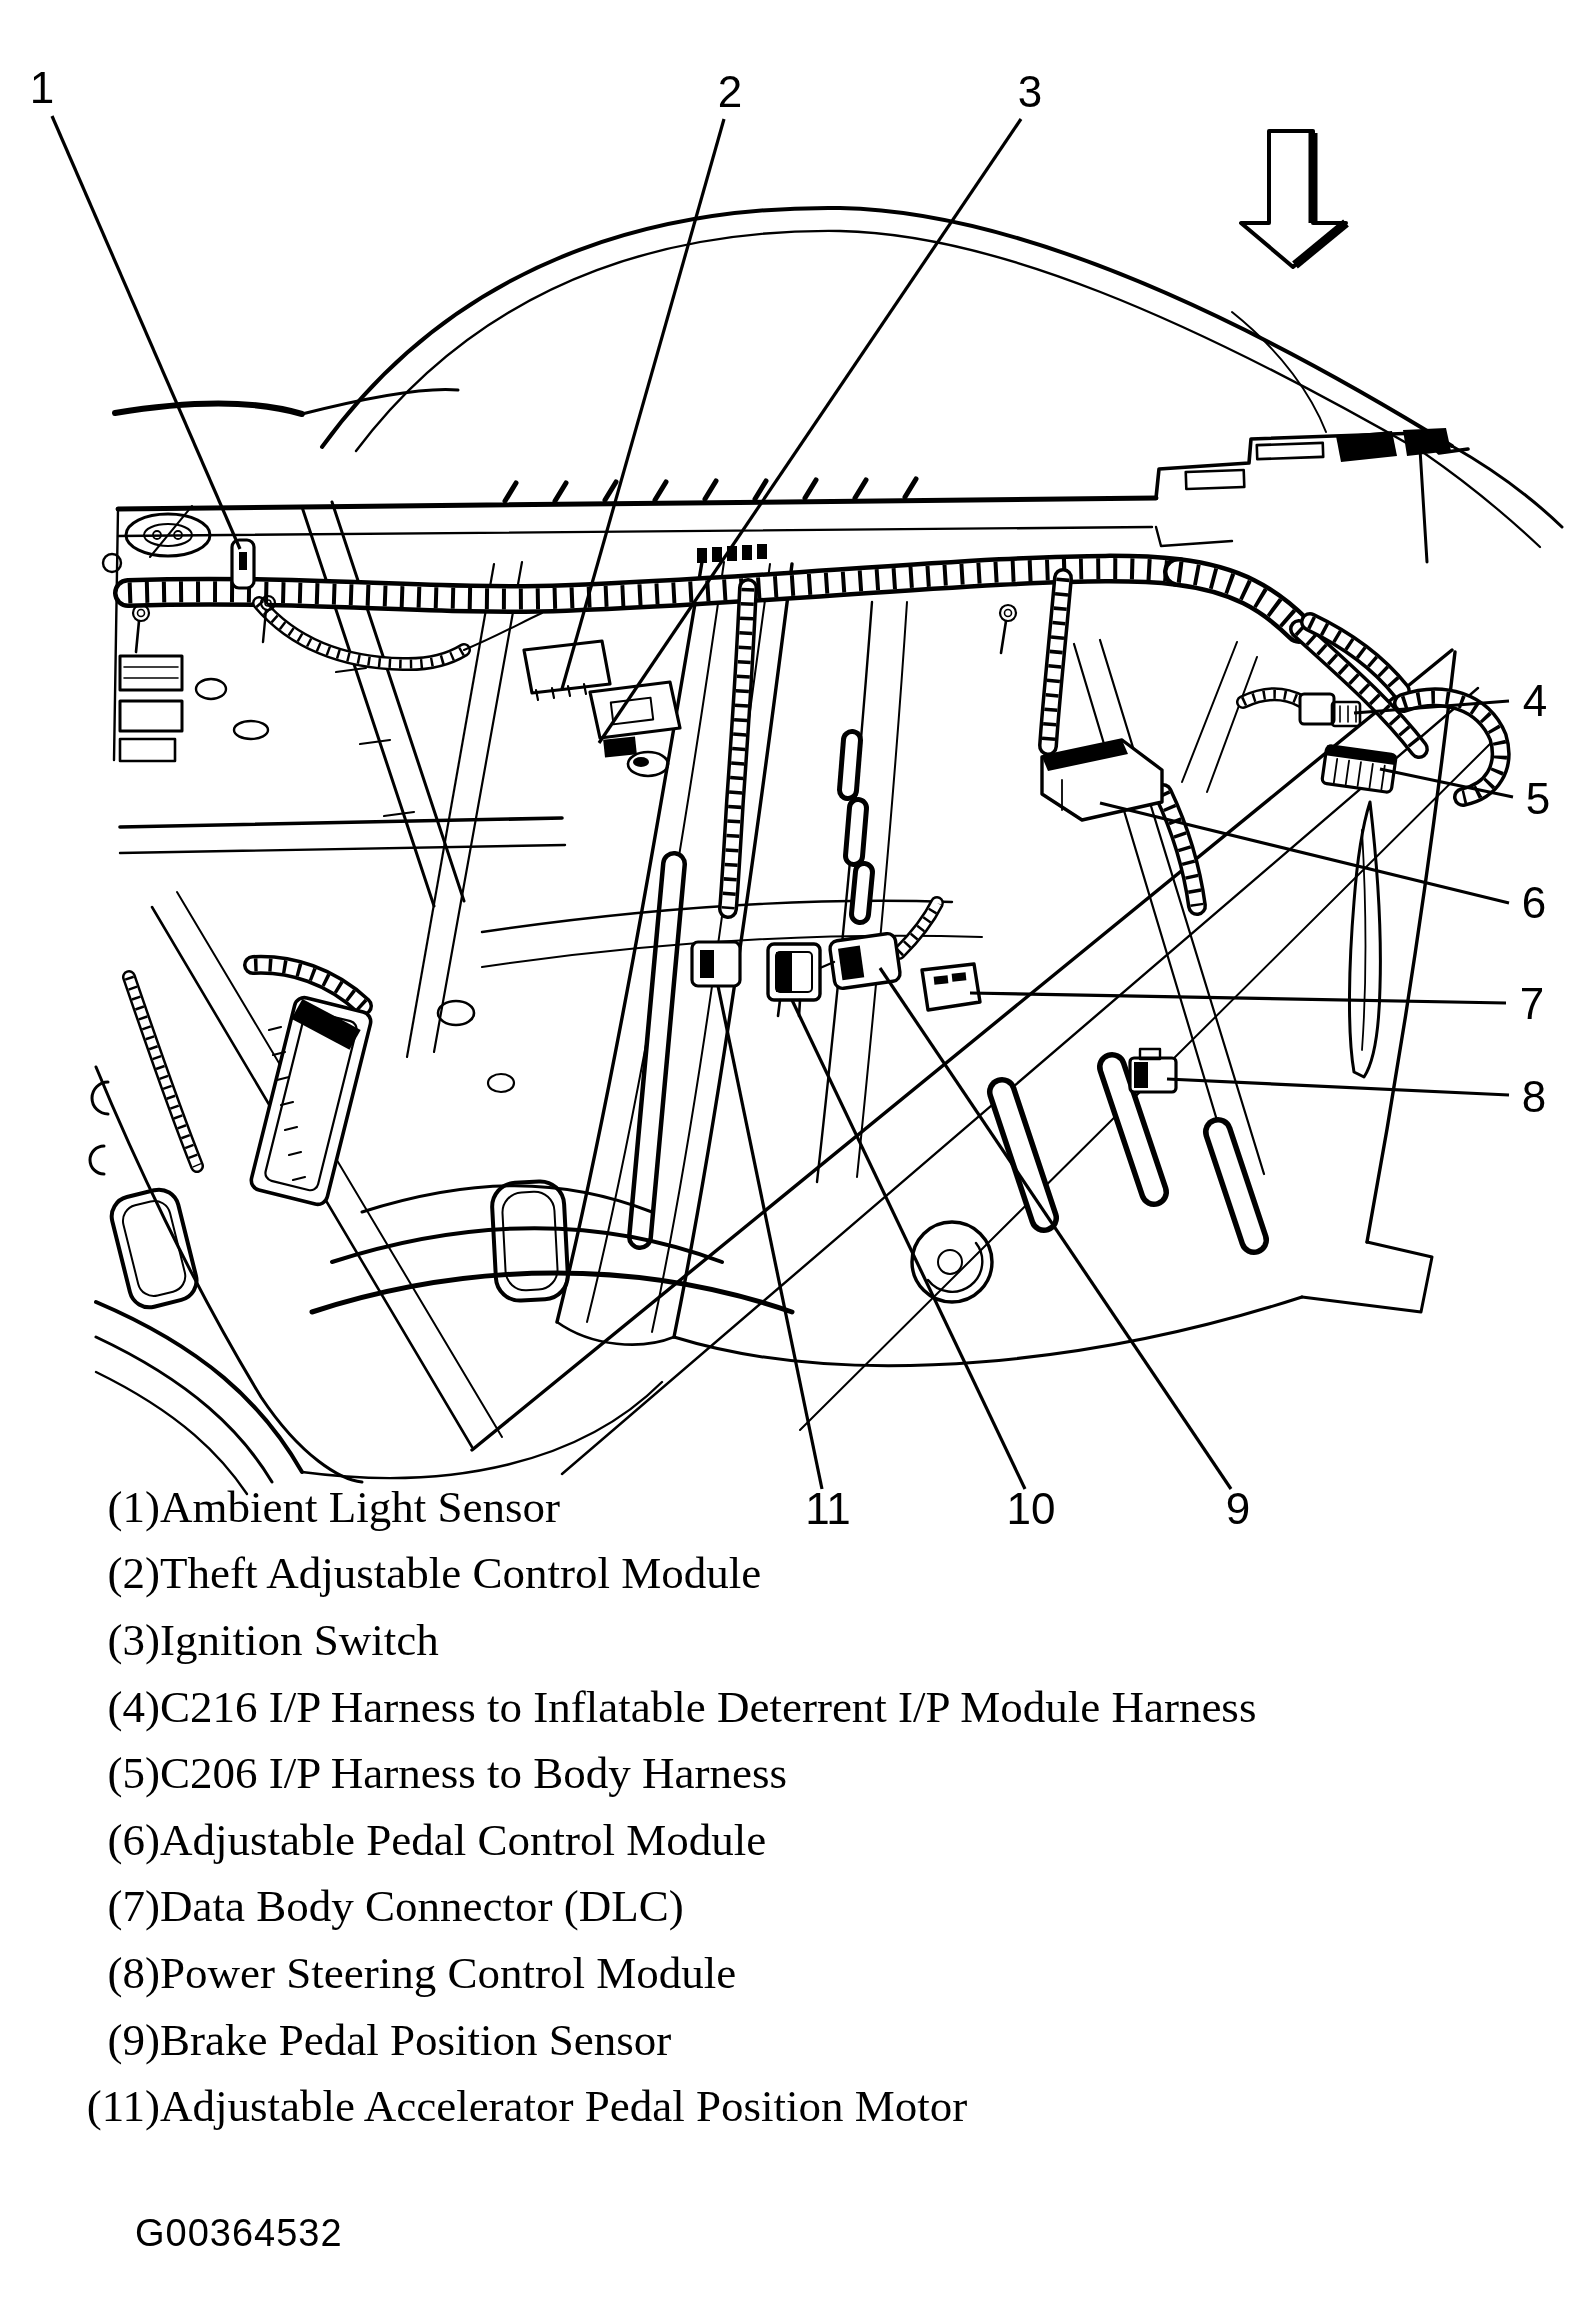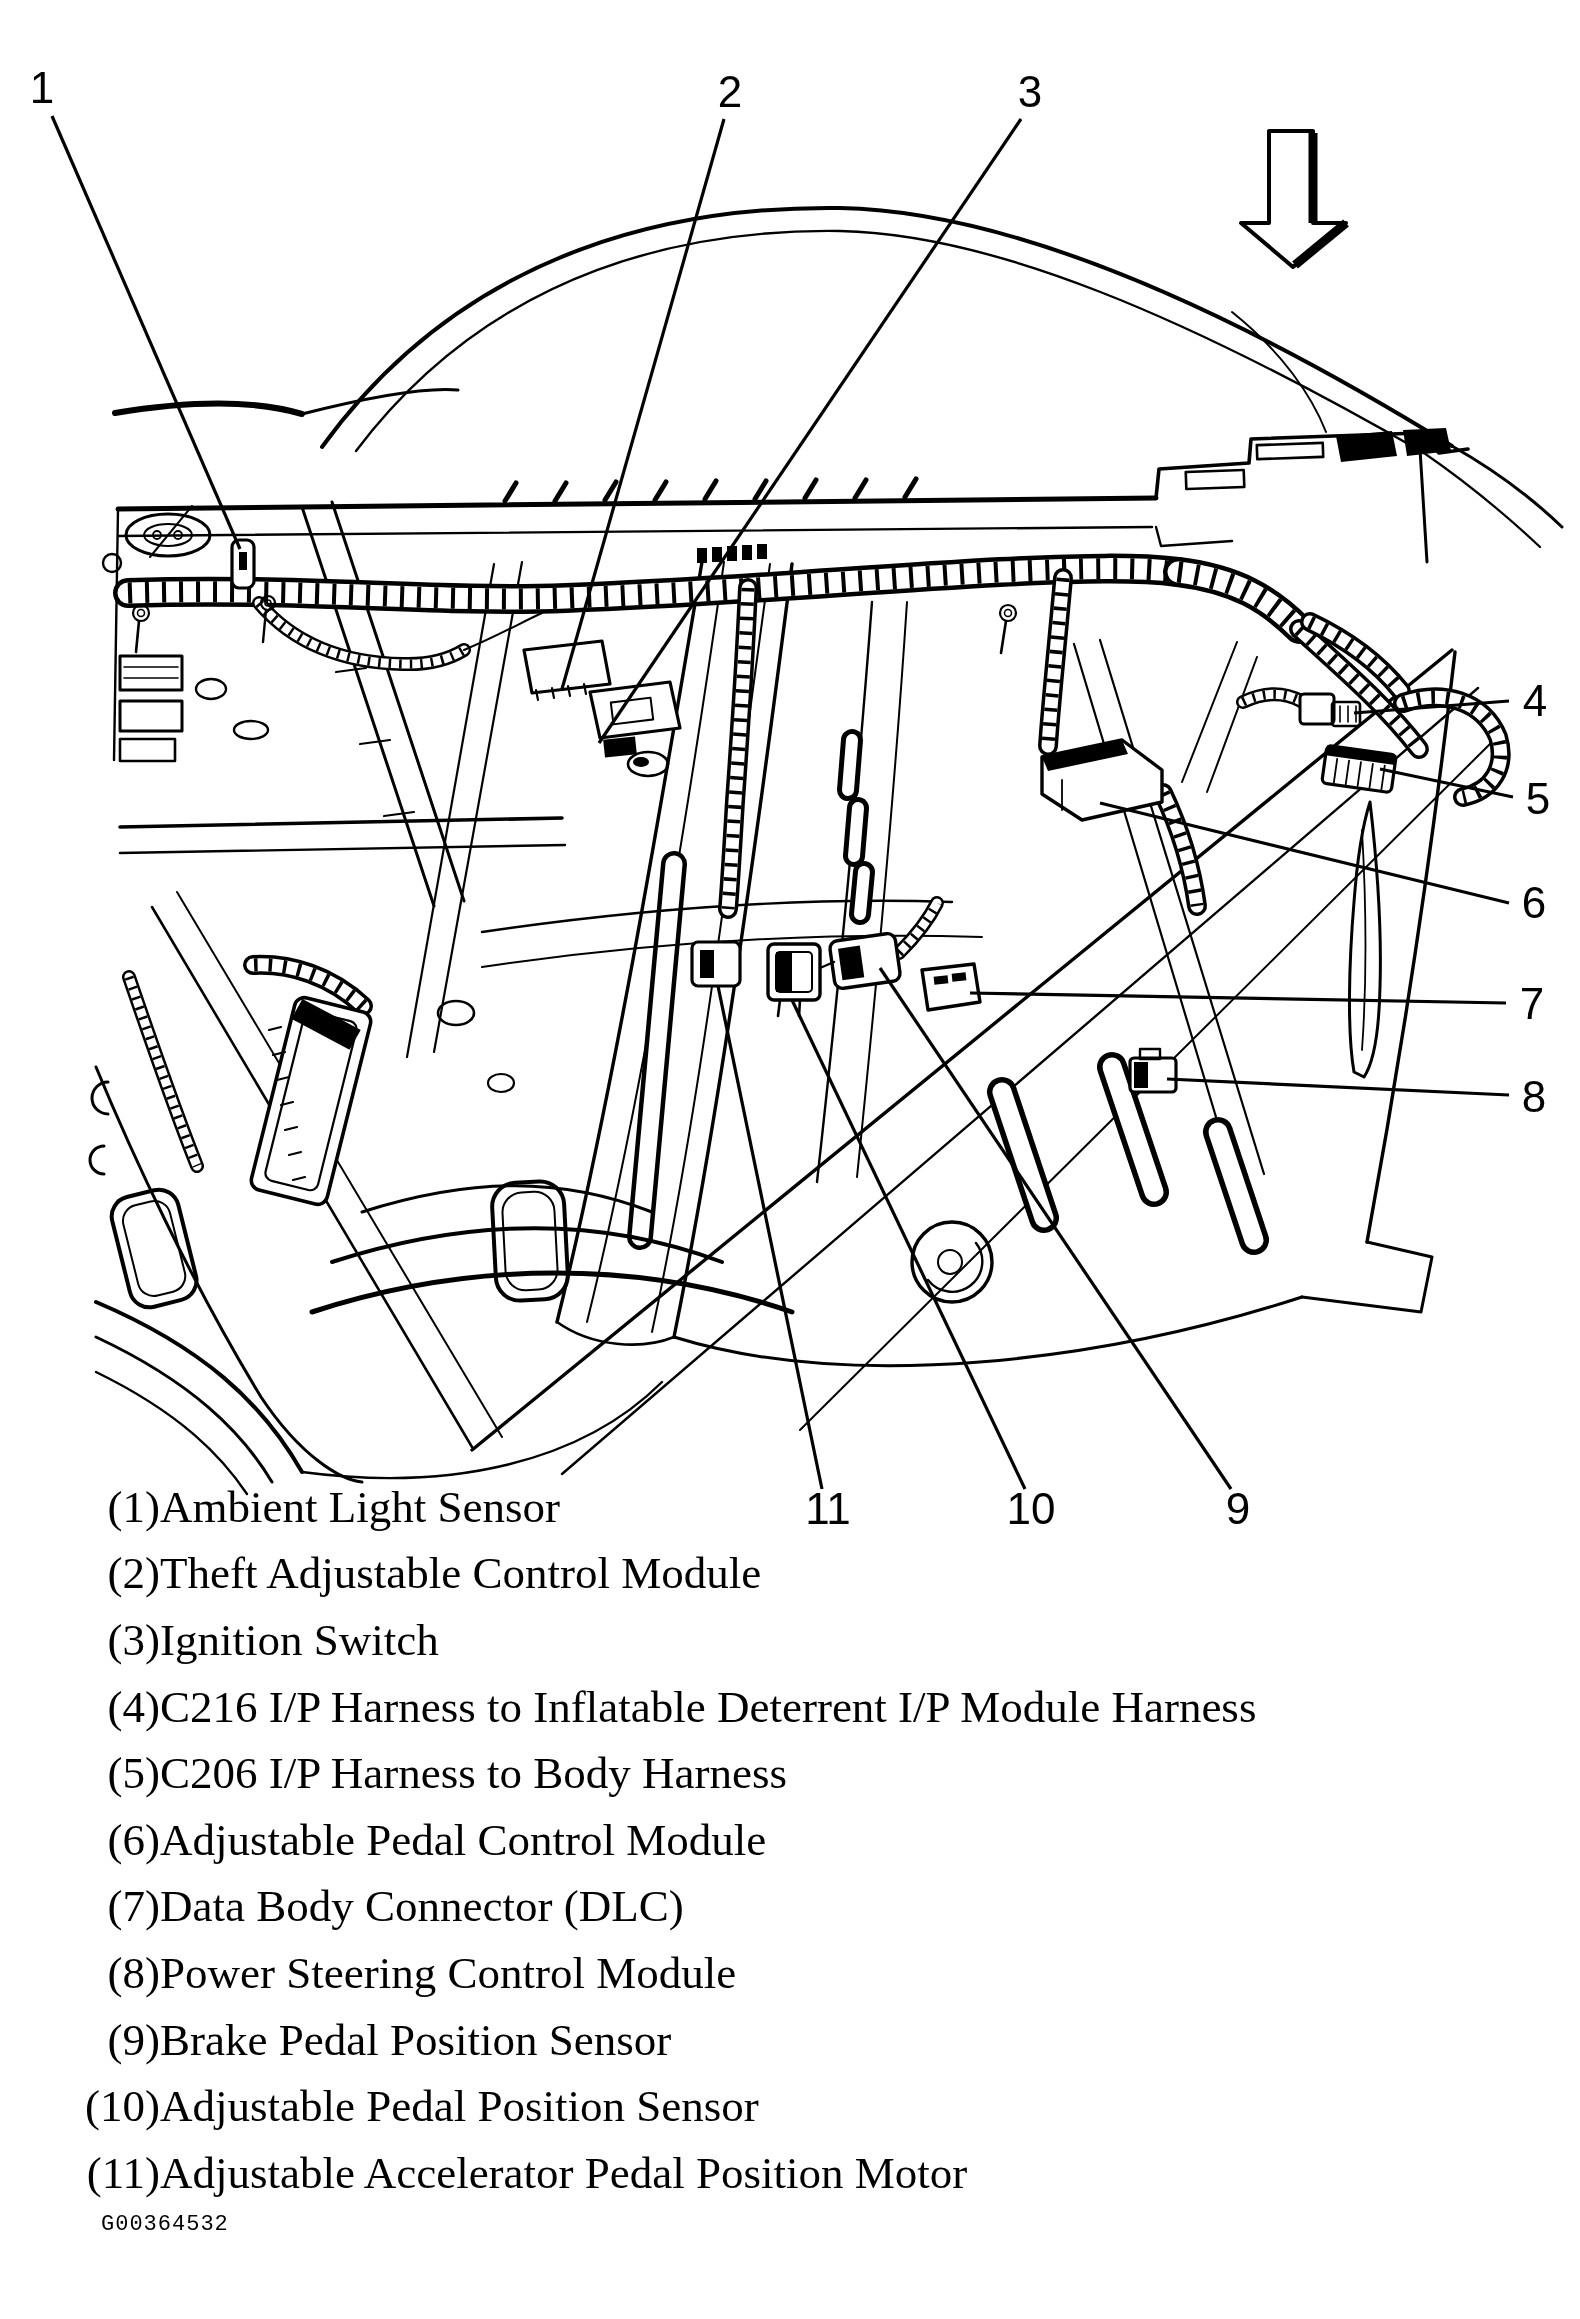--- a/index.html
+++ b/index.html
@@ -19,22 +19,22 @@
   .sR{fill:none;stroke:#000;stroke-width:13;stroke-dasharray:3.5 11;}
   .xO{fill:none;stroke:#000;stroke-width:14;stroke-linecap:round;}
   .xI{fill:none;stroke:#fff;stroke-width:9;stroke-linecap:round;}
   .xR{fill:none;stroke:#000;stroke-width:9;stroke-dasharray:2.5 8;}
   .cnum{font-family:"Liberation Sans",sans-serif;font-size:44px;fill:#000;text-anchor:middle;}
   
   .legend{position:absolute;left:0;top:1474px;width:1560px;}
   .lrow{display:flex;align-items:center;height:66.6px;font-size:45px;line-height:1;}
   .paren{width:160px;text-align:right;flex:0 0 auto;}
   .ltext{white-space:nowrap;}
-  .figid{position:absolute;left:101px;top:2212px;font-family:Liberation Mono, monospace;
-         font-size:22px;letter-spacing:1px;}
+  .figid{position:absolute;left:135px;top:2212px;font-family:Liberation Sans, sans-serif;
+         font-size:38px;letter-spacing:1px;}
 </style>
 </head>
 <body>
 
 <div id="canvas">
 
 <svg id="drawing" viewBox="0 0 1580 2319" xmlns="http://www.w3.org/2000/svg">
   <defs>
     <path id="h-main" d="M128,593 C300,587 432,603 566,598 C726,592 856,580 1000,572 C1086,568 1136,567 1178,572"></path>
     <path id="h-bendR" d="M1178,572 C1236,579 1269,599 1299,629"></path>
@@ -377,24 +377,20 @@
       </div>
   <div class="lrow">
         <span class="paren">(8)</span>
         <span class="ltext">Power Steering Control Module</span>
       </div>
   <div class="lrow">
         <span class="paren">(9)</span>
         <span class="ltext">Brake Pedal Position Sensor</span>
       </div>
   <div class="lrow">
-        <span class="paren">(10)</span>
-        <span class="ltext">Adjustable Pedal Position Sensor</span>
-      </div>
-  <div class="lrow">
         <span class="paren">(11)</span>
         <span class="ltext">Adjustable Accelerator Pedal Position Motor</span>
       </div>
 </div>
 
 <div class="figid">G00364532</div>
 
 </div>
 
 </body></html>

